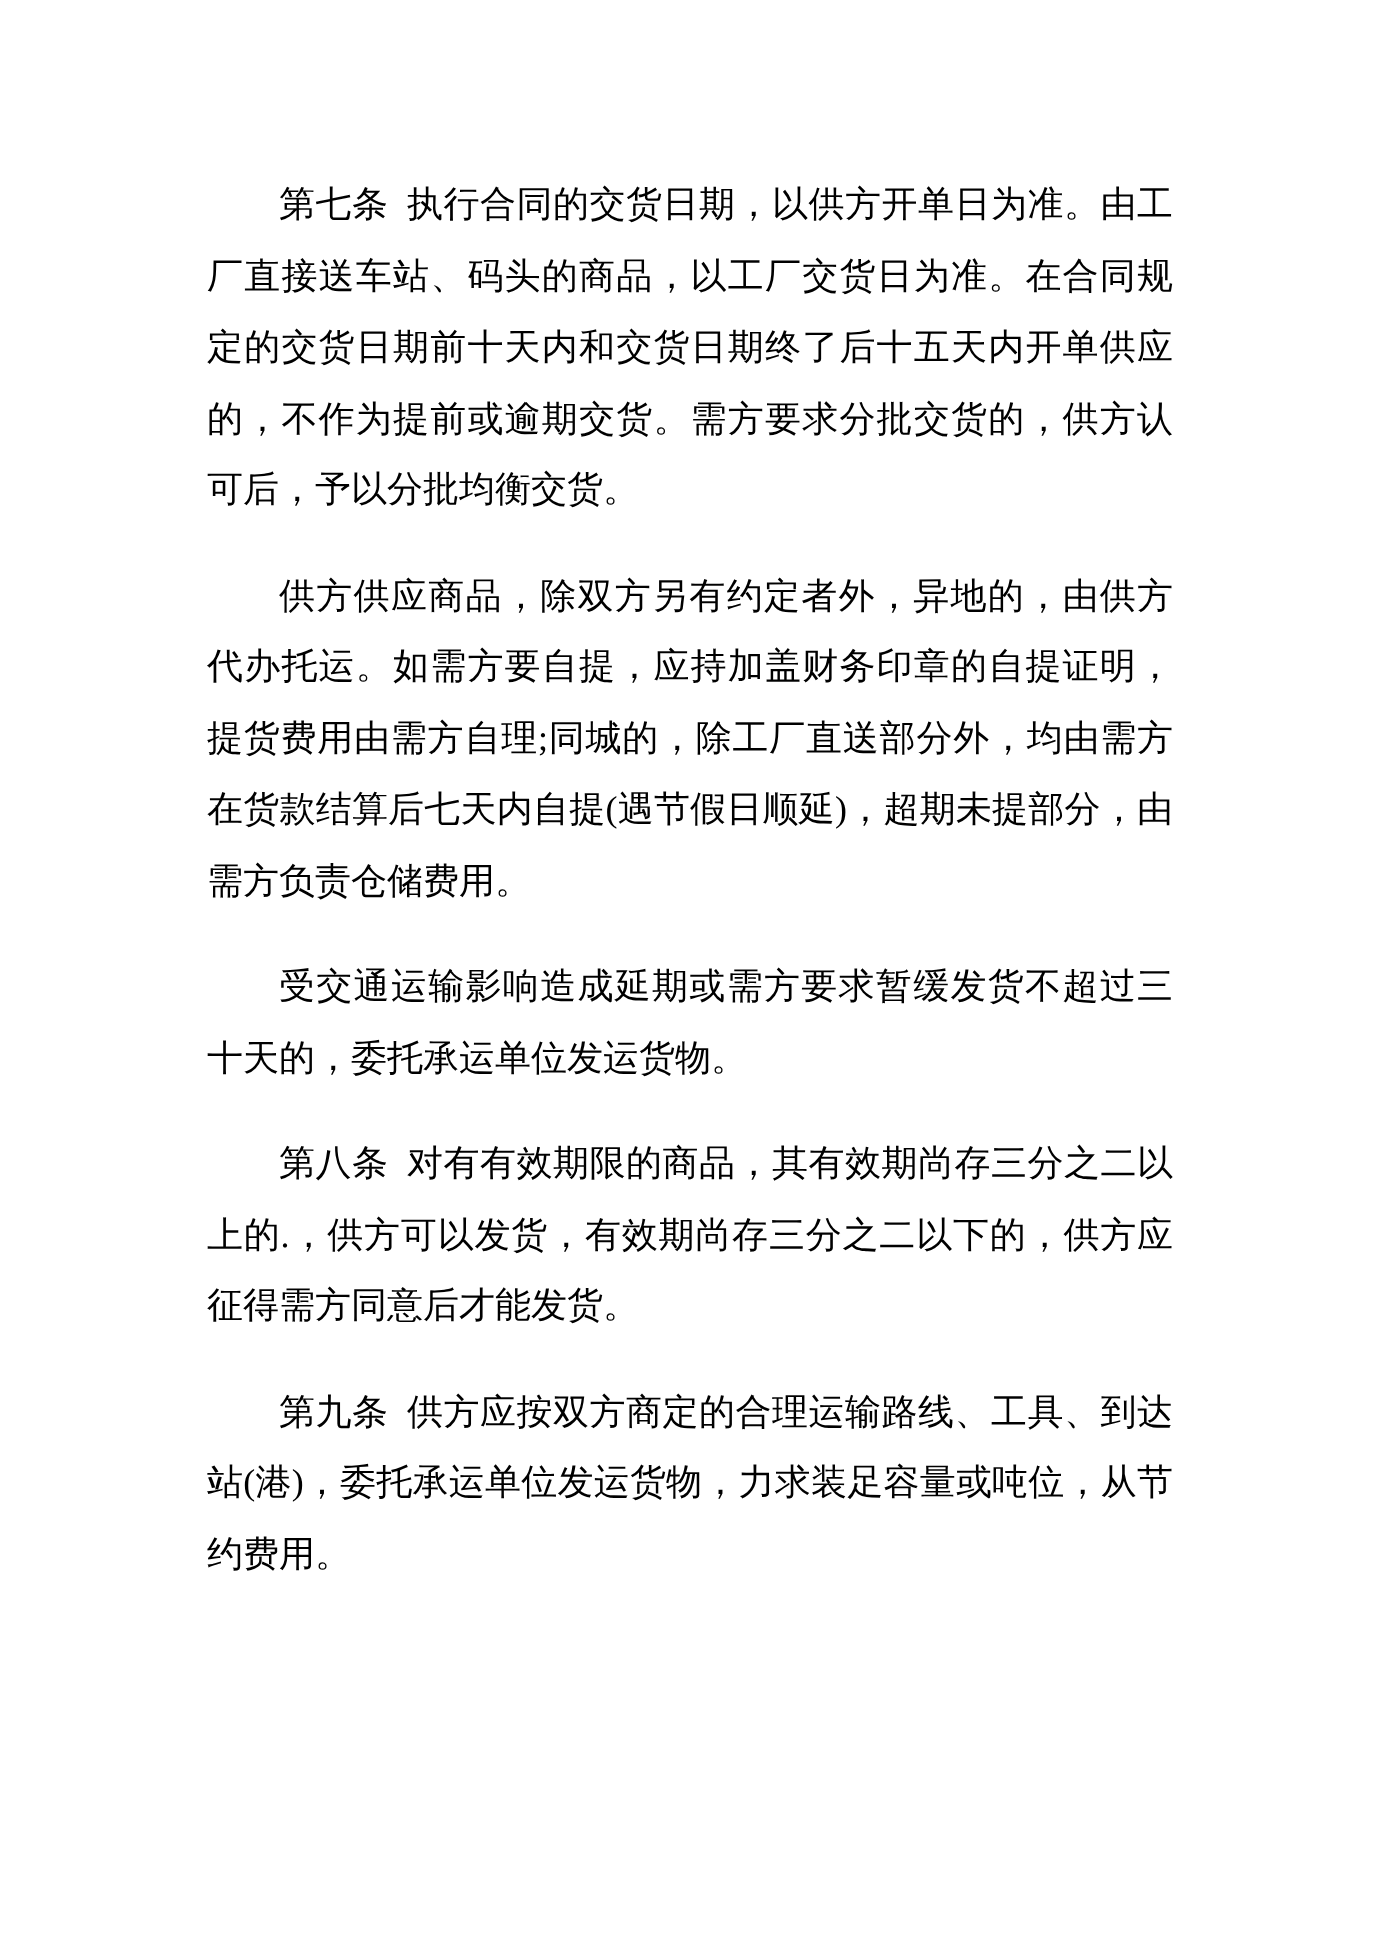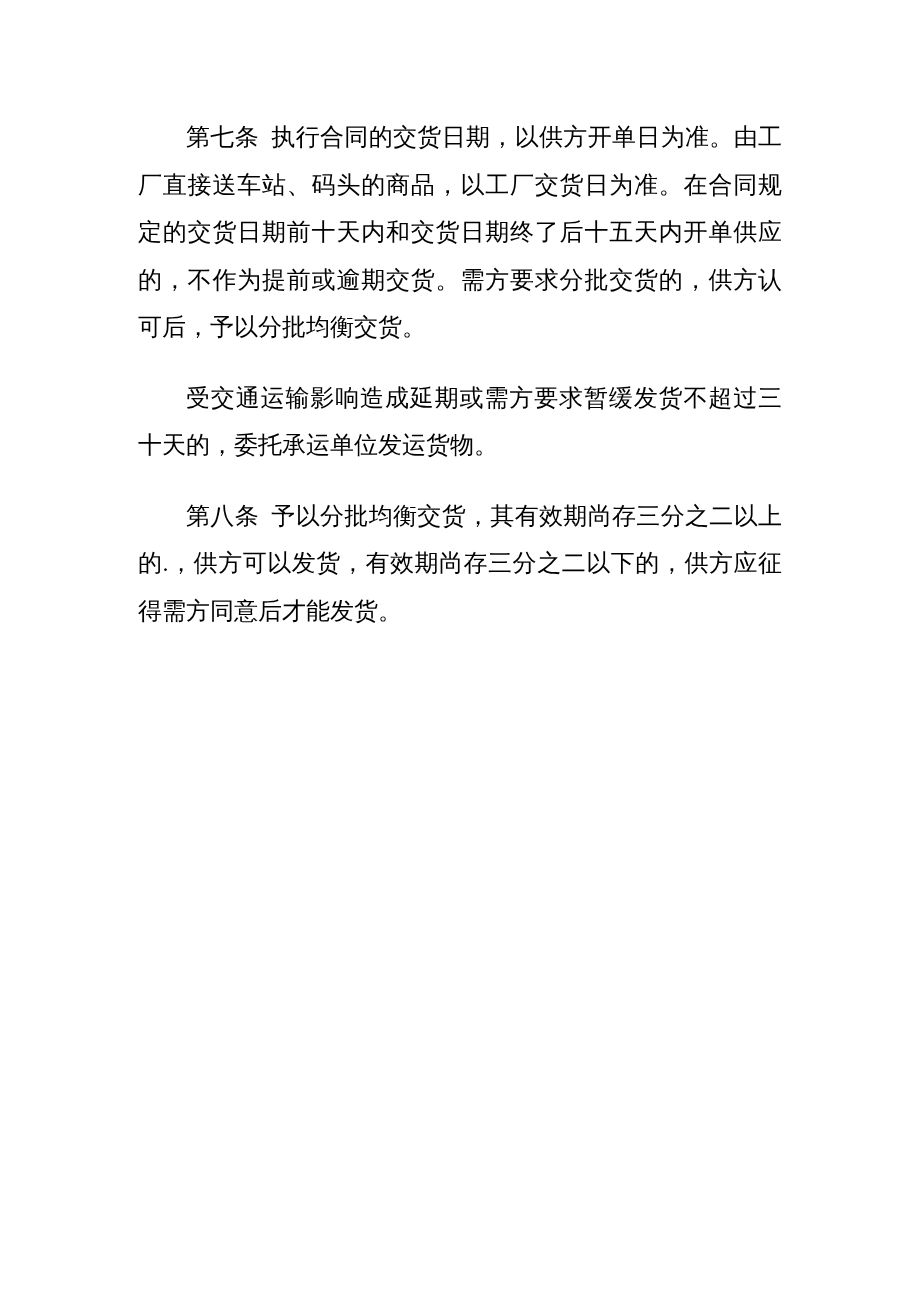--- a/index.html
+++ b/index.html
@@ -30,15 +30,17 @@
     text-justify: inter-character;
     letter-spacing: 0;
     word-break: break-all;
   }
 </style>
 </head>
 <body>
 
 <div class="page">
   <p class="para">第七条 执行合同的交货日期，以供方开单日为准。由工厂直接送车站、码头的商品，以工厂交货日为准。在合同规定的交货日期前十天内和交货日期终了后十五天内开单供应的，不作为提前或逾期交货。需方要求分批交货的，供方认可后，予以分批均衡交货。</p>
+  <p class="para">供方供应商品，除双方另有约定者外，异地的，由供方代办托运。如需方要自提，应持加盖财务印章的自提证明，提货费用由需方自理;同城的，除工厂直送部分外，均由需方在货款结算后七天内自提(遇节假日顺延)，超期未提部分，由需方负责仓储费用。</p>
   <p class="para">受交通运输影响造成延期或需方要求暂缓发货不超过三十天的，委托承运单位发运货物。</p>
-  <p class="para">第八条 予以分批均衡交货，其有效期尚存三分之二以上的.，供方可以发货，有效期尚存三分之二以下的，供方应征得需方同意后才能发货。</p>
+  <p class="para">第八条 对有有效期限的商品，其有效期尚存三分之二以上的.，供方可以发货，有效期尚存三分之二以下的，供方应征得需方同意后才能发货。</p>
+  <p class="para">第九条 供方应按双方商定的合理运输路线、工具、到达站(港)，委托承运单位发运货物，力求装足容量或吨位，从节约费用。</p>
 </div>
 
 </body></html>

